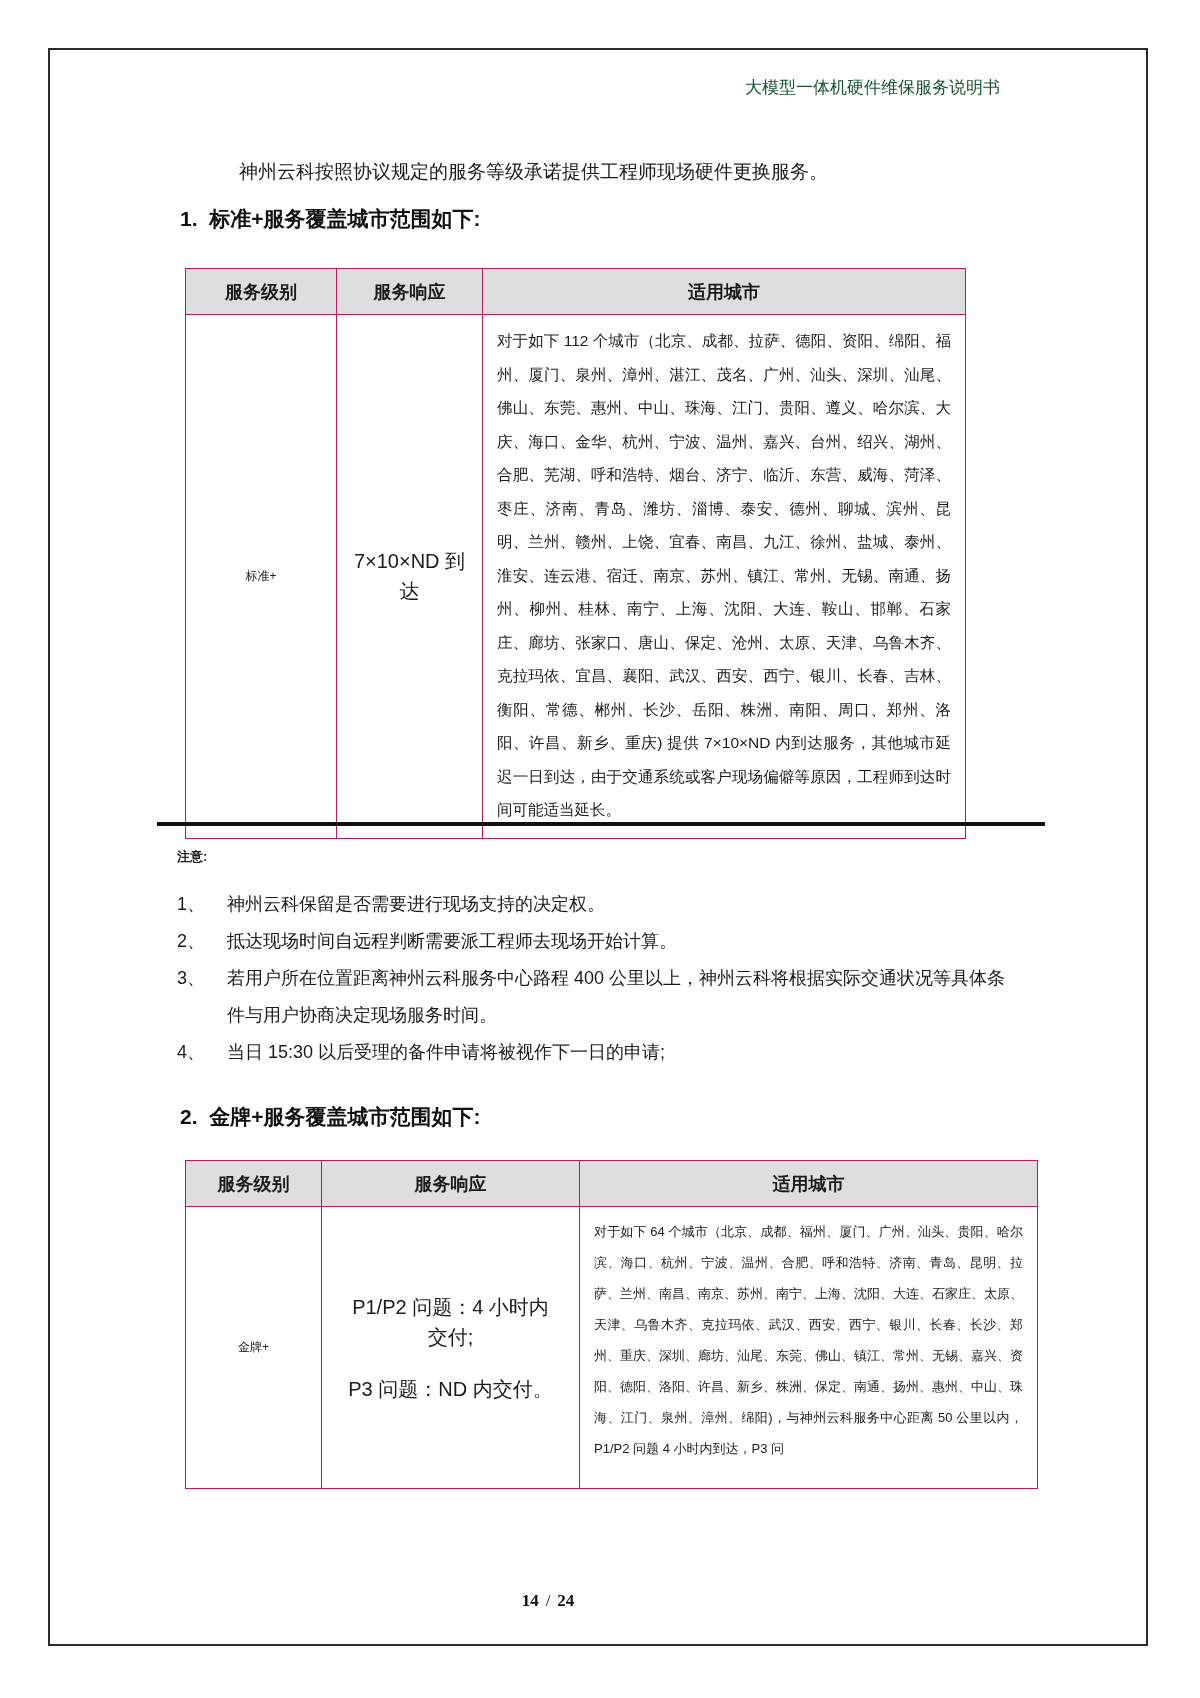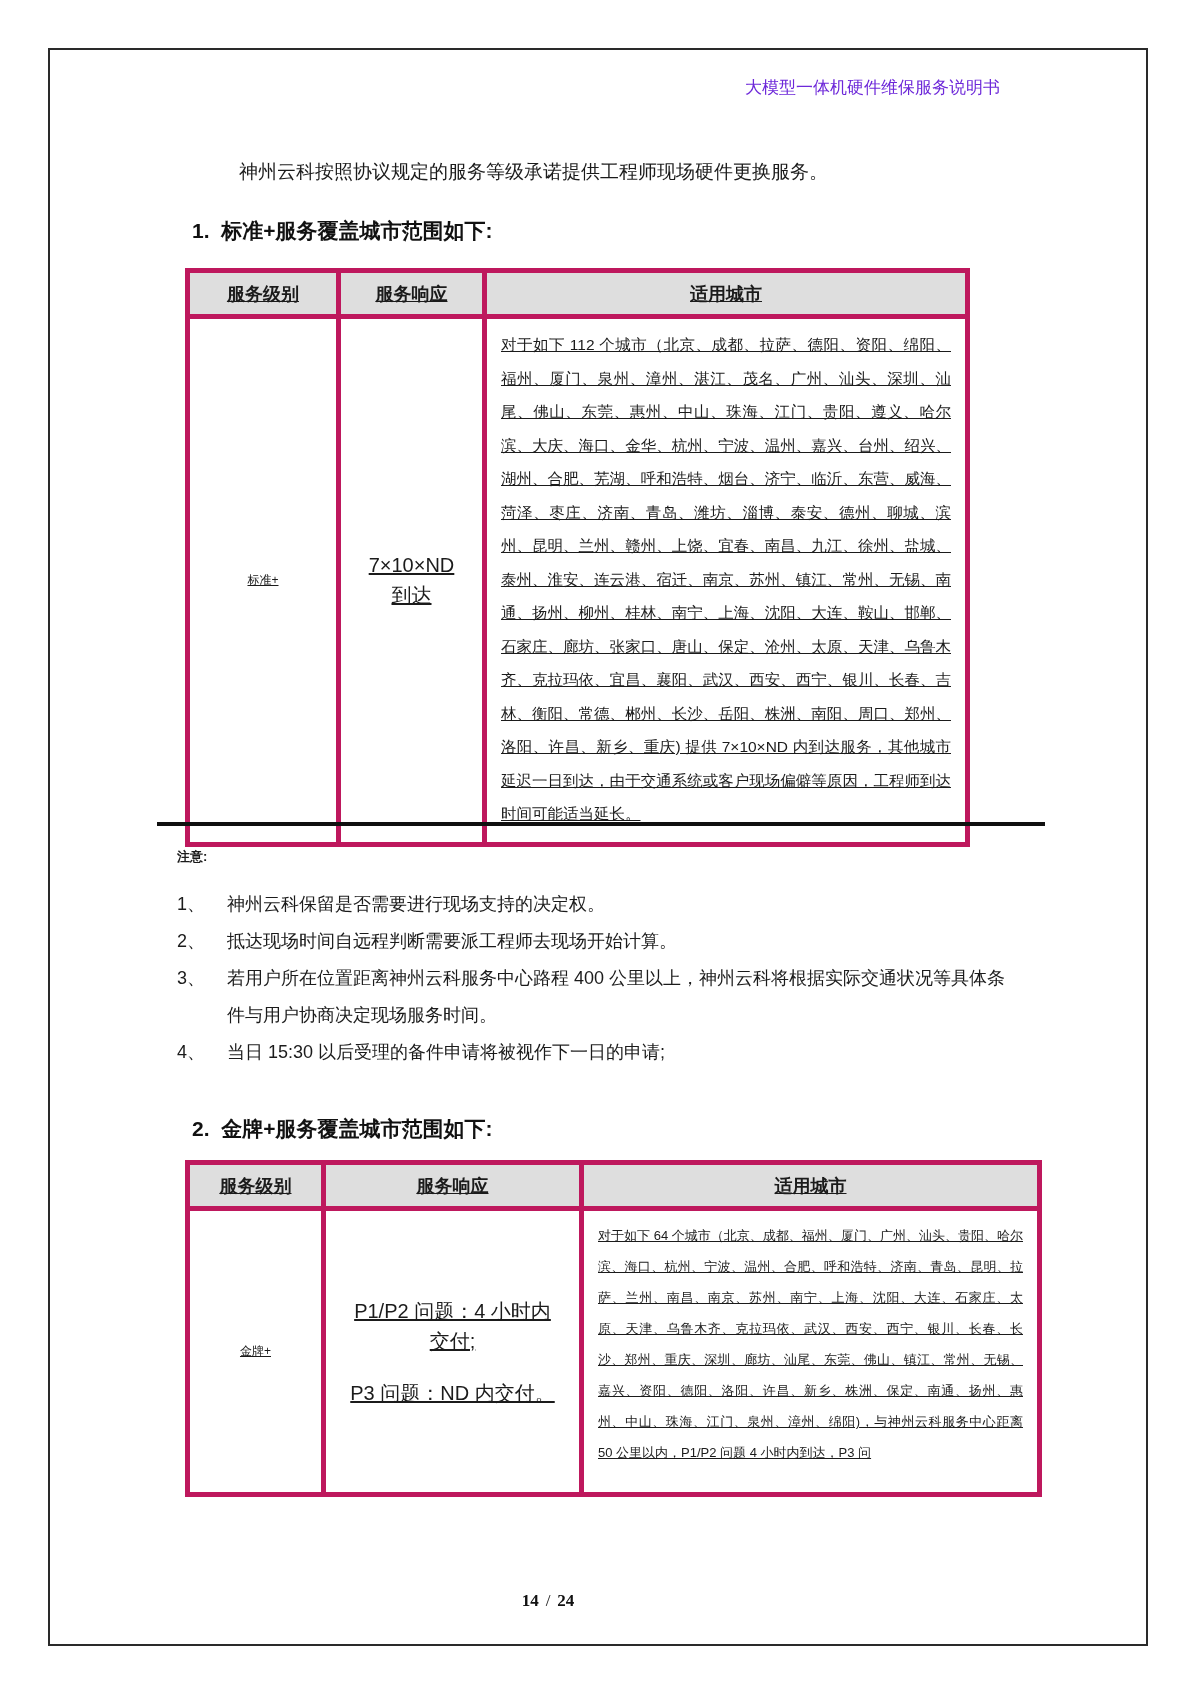--- a/index.html
+++ b/index.html
@@ -18,50 +18,49 @@
     border:2px solid #2a2a2a;
     box-sizing:border-box;
     pointer-events:none;
   }
   .doc-header {
     position:absolute;
     top:76px; left:400px; width:600px;
     text-align:right;
     font-family:"Liberation Serif","DejaVu Serif",serif;
     font-size:17px;
-    color:#6d28d9;
+    color:#14532d;
   }
   .intro {
     position:absolute;
     left:222px; top:141px; width:740px;
     font-size:19px;
     line-height:27px;
     margin:17px;
   }
   .sec-heading {
     position:absolute;
     left:180px;
-    margin:12px;
+    margin:0;
     font-size:21px;
     font-weight:bold;
     white-space:pre-wrap;
     color:#111;
   }
   .sec-heading.h1 { top:205px; }
   .sec-heading.h2 { top:1103px; }
 
   table.svc {
     position:absolute;
     border-collapse:collapse;
     table-layout:fixed;
   }
   table.svc th, table.svc td {
-    border:5px solid #be185d;
+    border:1px solid #be185d;
     box-sizing:border-box;
-    text-decoration:underline;
   }
   table.svc th {
     background:#dedede;
     font-size:18px;
     font-weight:bold;
     text-align:center;
     height:46px;
     padding:0 4px;
   }
   table.t1 { left:185px; top:268px; width:780px; }

